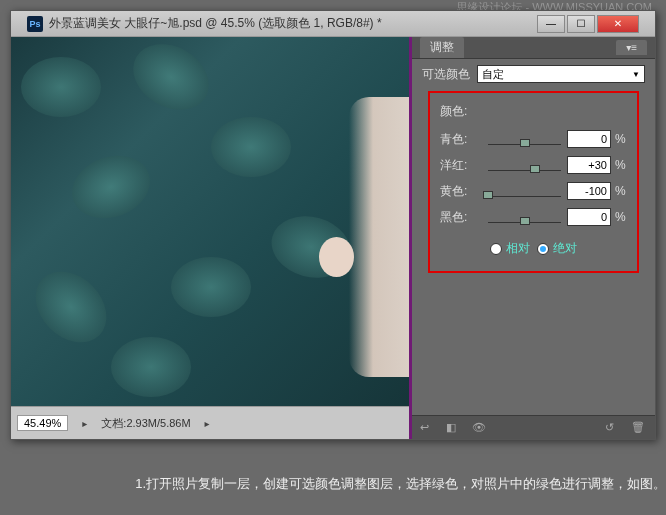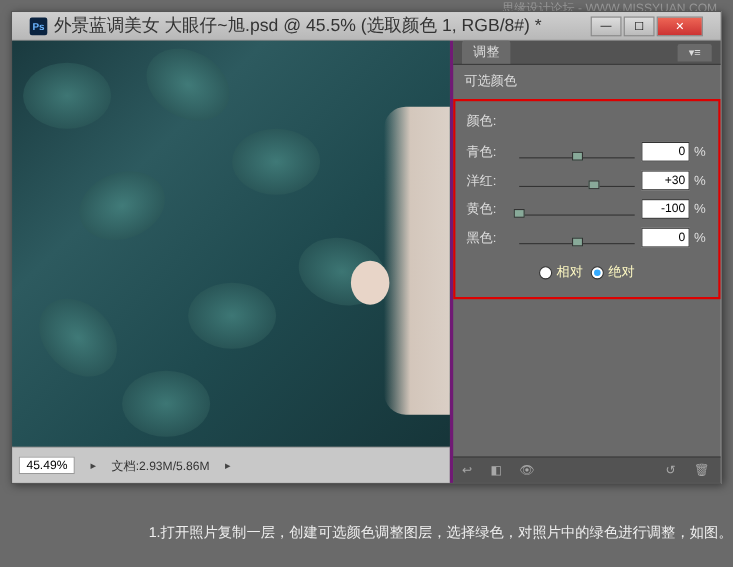--- a/index.html
+++ b/index.html
@@ -1,20 +1,20 @@
 <!DOCTYPE html>
 <html><head>
 <meta charset="utf-8">
 <style>
 *{box-sizing:border-box;margin:0;padding:0;font-family:"Microsoft YaHei",Arial,sans-serif}
 body{background:#6a6a6a;width:666px;height:515px;position:relative;overflow:hidden}
 .window{position:absolute;left:10px;top:10px;width:646px;height:430px;background:#c8c8c8;border:1px solid #555;box-shadow:2px 2px 8px rgba(0,0,0,.5)}
 .titlebar{height:26px;background:linear-gradient(#cfcfcf,#b8b8b8);display:flex;align-items:center;padding:0 16px;border-bottom:1px solid #999}
 .ps-icon{width:16px;height:16px;background:#0a2340;border-radius:2px;color:#6bb5ff;font-size:9px;font-weight:bold;display:flex;align-items:center;justify-content:center;margin-right:6px}
-.title-text{font-size:16px;color:#333;flex:1}
+.title-text{font-size:12px;color:#333;flex:1}
 .win-btns{display:flex;gap:2px}
 .win-btn{width:28px;height:18px;border:1px solid #888;background:linear-gradient(#ddd,#bbb);display:flex;align-items:center;justify-content:center;font-size:10px;cursor:pointer}
 .win-btn.min{border-radius:0}
 .win-btn.close{background:linear-gradient(#e65,#c33);color:#fff;width:42px}
 .workspace{display:flex;height:calc(100% - 26px)}
 .canvas-area{flex:1;background:#4d4d4d;display:flex;flex-direction:column}
 .canvas-img{flex:1;background:linear-gradient(135deg,#1a3a3f 0%,#2d5a5f 30%,#1f4a4f 60%,#163539 100%);position:relative;overflow:hidden}
 .leaf{position:absolute;width:80px;height:60px;background:radial-gradient(ellipse,#4a8a85 0%,#2d5a5a 70%,transparent 100%);opacity:.7;border-radius:50%}
 .person{position:absolute;right:0;top:60px;width:60px;height:280px;background:linear-gradient(90deg,transparent,#e8d5c8 40%,#f0e0d5);border-radius:20px 0 0 20px;opacity:.9}
 .hand{position:absolute;right:55px;top:200px;width:35px;height:40px;background:#e8d5c8;border-radius:50%}
@@ -23,29 +23,29 @@
 .doc-info{color:#333}
 .panel{width:246px;background:#6a6a6a;border-left:3px solid #701a75;display:flex;flex-direction:column}
 .panel-tab{height:22px;background:#535353;display:flex;align-items:center;padding:0 8px;font-size:12px;color:#ddd;border-bottom:1px solid #3a3a3a}
 .panel-tab span{background:#6a6a6a;padding:2px 10px;border-radius:2px 2px 0 0}
 .panel-menu{margin-left:auto;font-size:10px}
 .panel-row{display:flex;align-items:flex-end;padding:6px 10px;font-size:12px;color:#ddd}
 .panel-row label{width:55px}
 .dropdown{flex:1;background:#fff;border:1px solid #333;height:18px;font-size:11px;padding:0 4px;color:#000;display:flex;align-items:center;justify-content:space-between}
 .dropdown::after{content:"▼";font-size:8px}
 .color-swatch{width:24px;height:14px;background:#008800;border:1px solid #000;margin-right:4px}
-.red-box{border:2px solid #d00;margin:2px 0;padding:4px 0}
+.red-box{border:2px solid #d00;margin:2px 16px;padding:4px 0}
 .slider-row{display:flex;align-items:center;padding:4px 10px;font-size:12px;color:#ddd}
 .slider-row .lbl{width:42px}
 .slider-track{flex:1;height:18px;position:relative;margin:0 6px}
 .slider-track::before{content:"";position:absolute;top:14px;left:0;right:0;height:1px;background:#333}
 .slider-thumb{position:absolute;top:9px;width:10px;height:8px;background:#8a9;border:1px solid #333;transform:translateX(-50%)}
 .val-input{width:44px;height:18px;background:#fff;border:1px solid #333;font-size:11px;text-align:right;padding:0 3px;color:#000}
 .pct{margin-left:4px;width:12px}
-.radio-row{display:flex;justify-content:center;gap:7px;padding:10px;font-size:12px;color:#fef9c3}
+.radio-row{display:flex;justify-content:center;gap:7px;padding:10px;font-size:12px;color:#5eead4}
 .radio-opt{display:flex;align-items:center;gap:4px}
 .radio{width:12px;height:12px;border-radius:50%;border:1px solid #333;background:#fff;display:flex;align-items:center;justify-content:center}
 .radio.checked::after{content:"";width:6px;height:6px;background:#3af;border-radius:50%}
 .panel-bottom{margin-top:auto;height:24px;background:#535353;border-top:1px solid #3a3a3a;display:flex;align-items:center;padding:0 8px;gap:10px}
 .panel-bottom .icon{width:16px;height:14px;opacity:.7;font-size:11px;color:#ccc}
 .caption{position:absolute;left:0;right:0;bottom:22px;text-align:right;font-size:13px;color:#eee}
 .watermark{position:absolute;right:14px;top:0;font-size:11px;color:#999}
 .arrow{font-size:10px;color:#444}
 </style>
 </head>
@@ -86,20 +86,23 @@
       </div>
     </div>
 
     <div class="panel">
       <div class="panel-tab">
         <span>调整</span>
         <span class="panel-menu">▾≡</span>
       </div>
       <div class="panel-row">
         <label>可选颜色</label>
+        <div class="dropdown">
+            <span>自定</span>
+          </div>
       </div>
 
       <div class="red-box">
         <div class="panel-row">
           <label>颜色:</label>
         </div>
 
         <div class="slider-row">
           <span class="lbl">青色:</span>
           <div class="slider-track">

